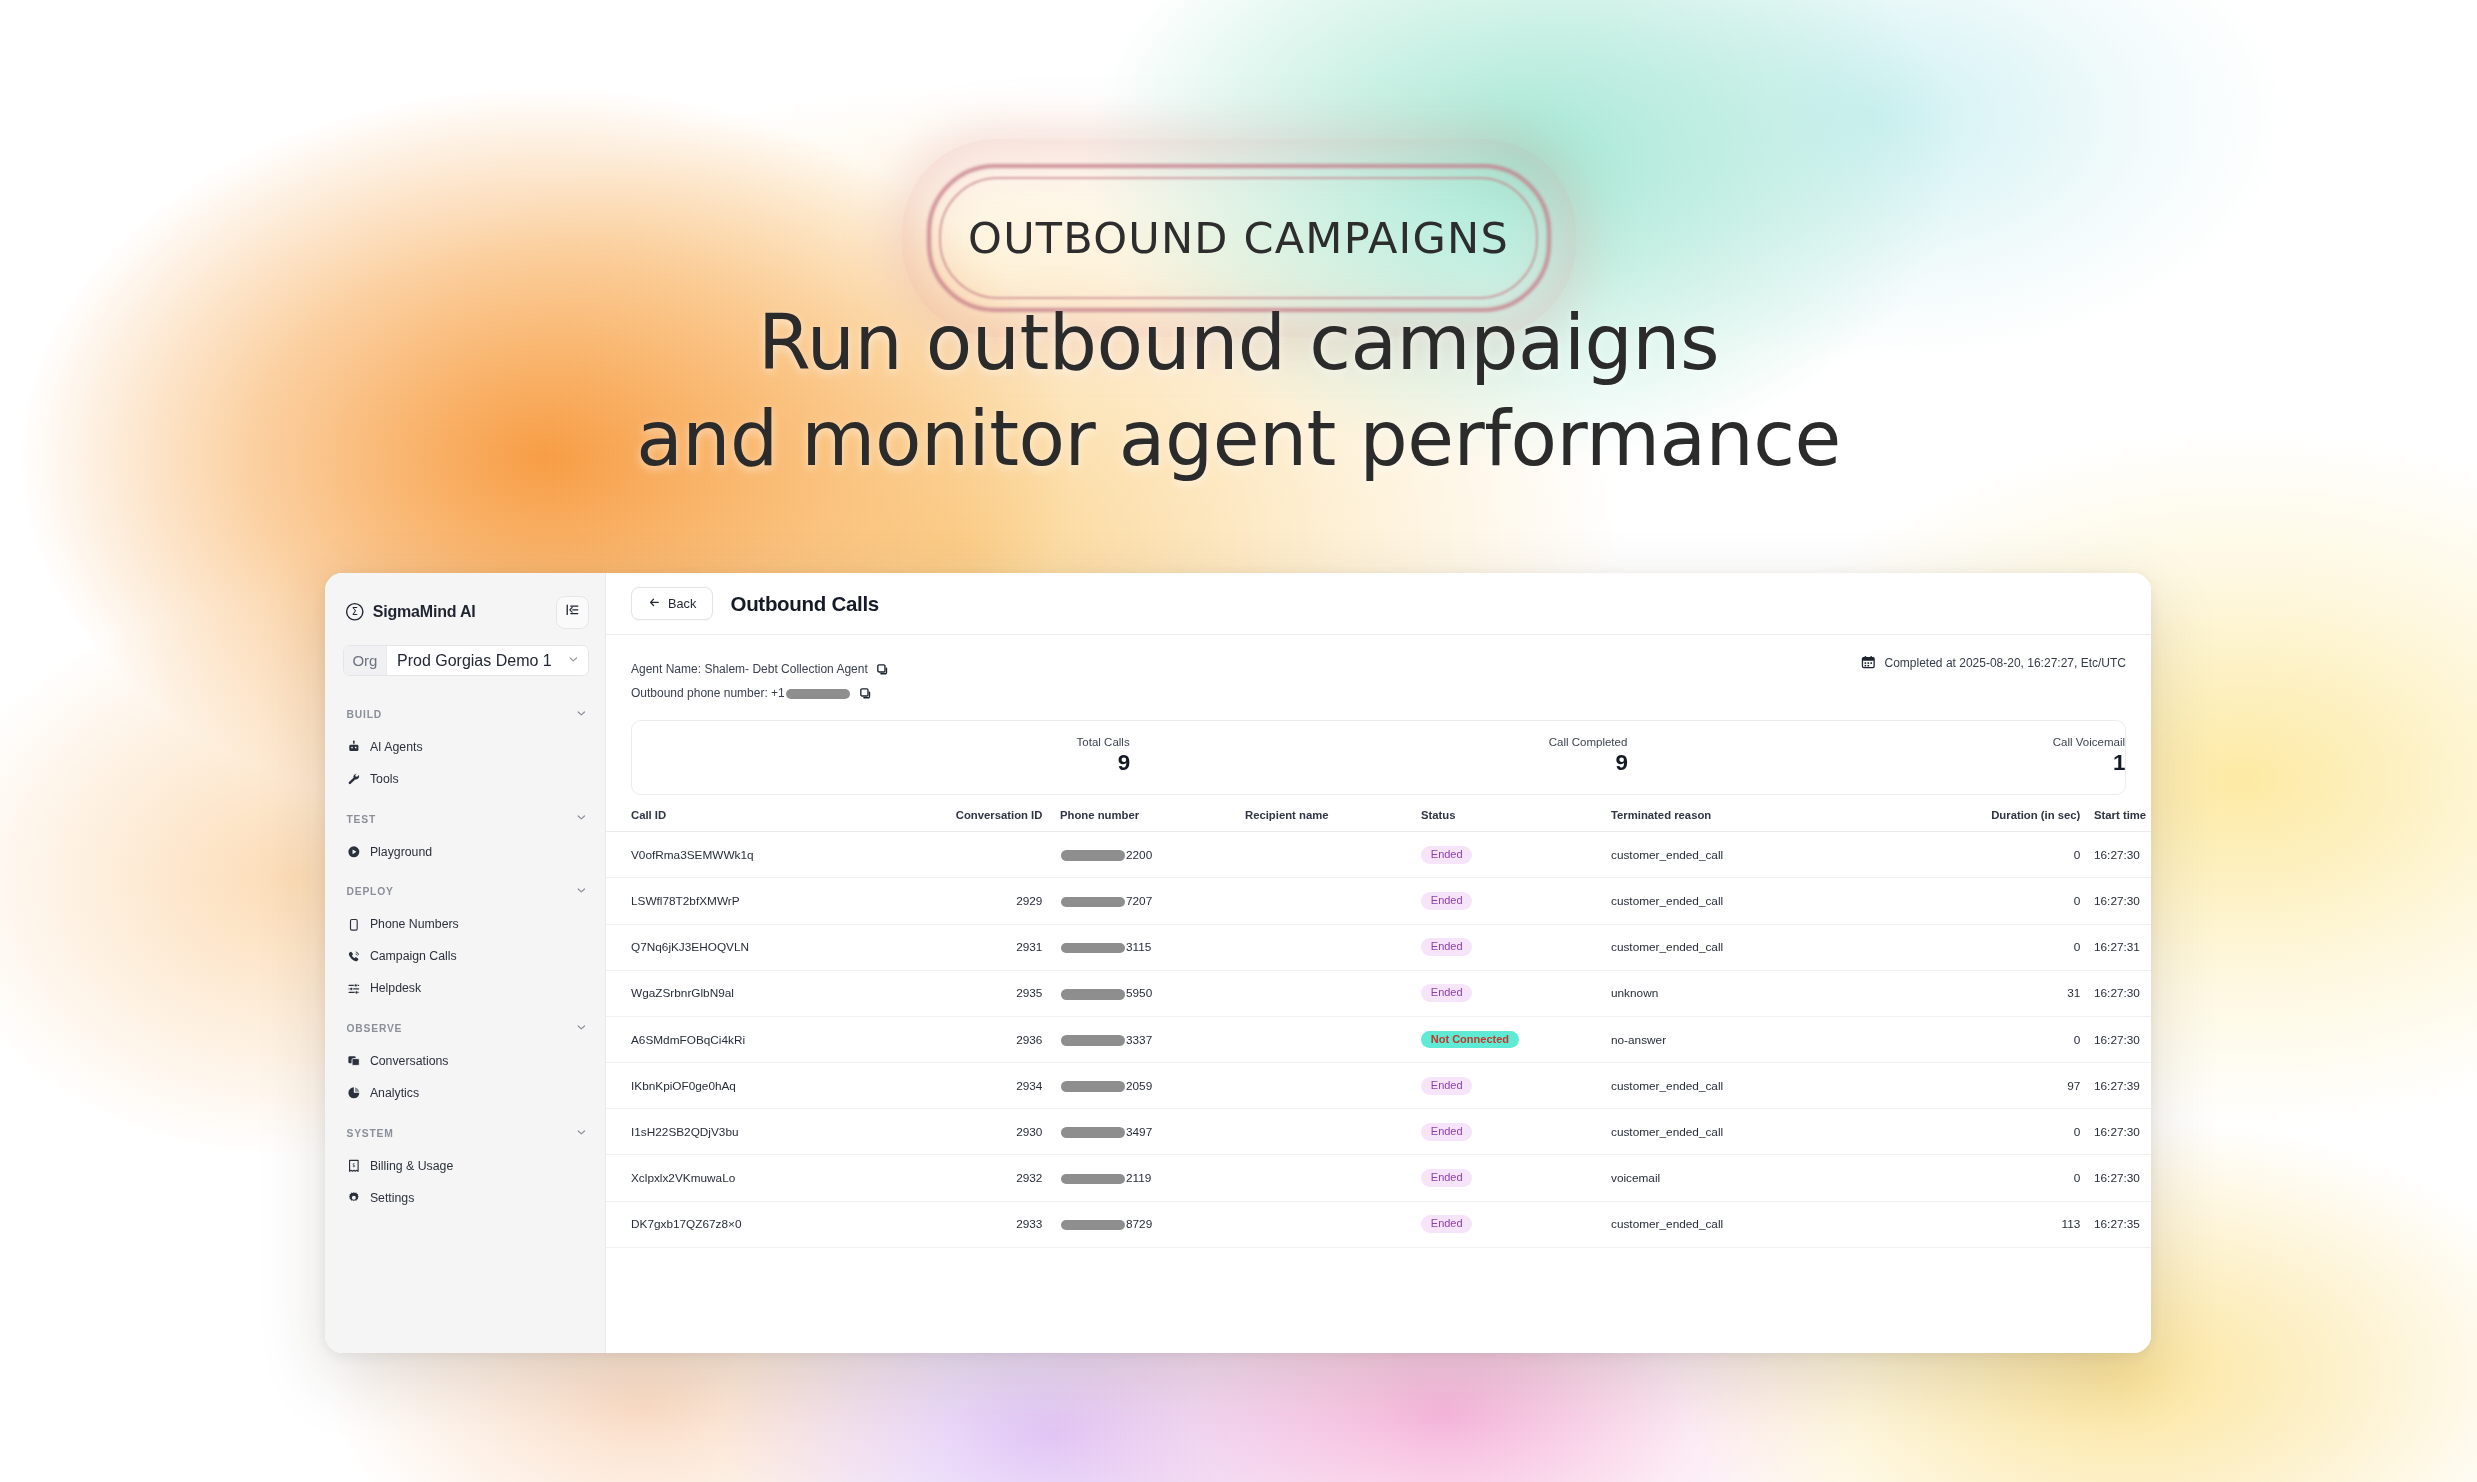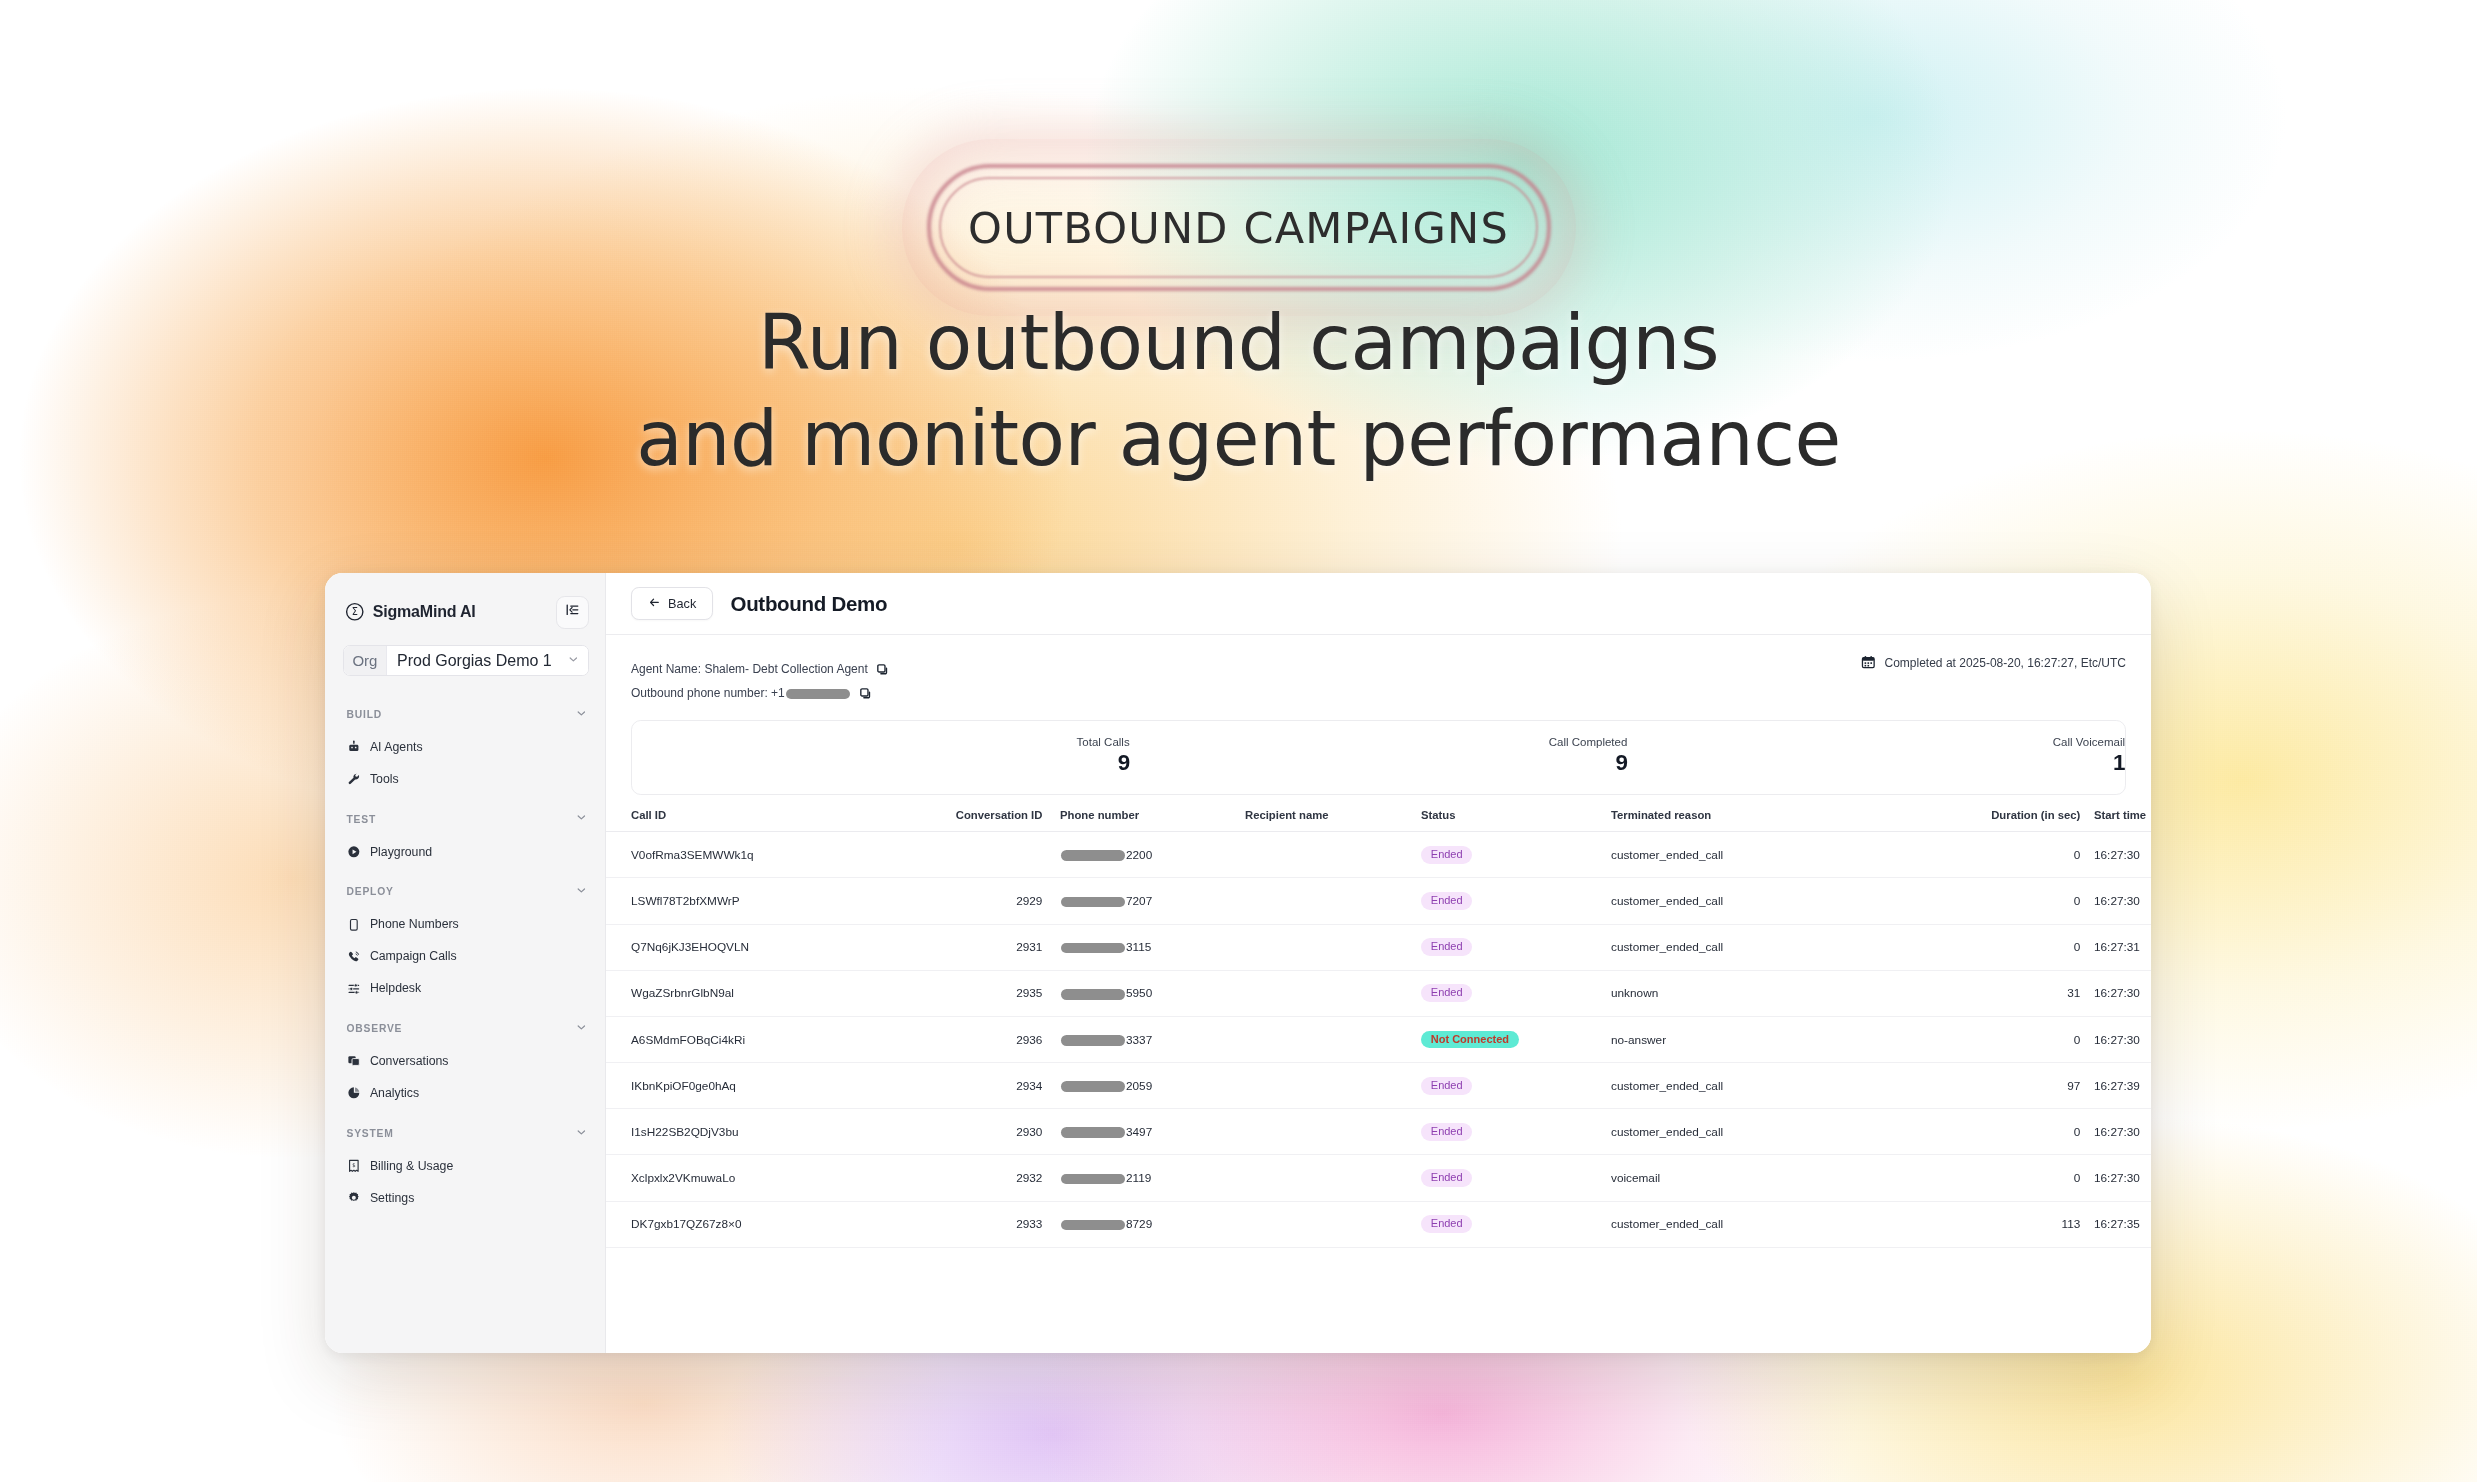--- a/index.html
+++ b/index.html
@@ -36,21 +36,21 @@
     mix-blend-mode: overlay;
     pointer-events: none;
   }
 
   
   #hero { position: absolute; left:0; top:0; width:2477px; }
 
   .pill-wrap {
     position: absolute; left: 50%; top: 164px;
     transform: translateX(-50%);
-    width: 624px; height: 127px;
+    width: 624px; height: 148px;
     display:flex; align-items:center; justify-content:center;
   }
   .pill-outer {
     position: absolute; inset: 0;
     border: 4.9px solid rgba(196,124,136,0.80);
     border-radius: 68px;
     filter: blur(1.6px);
   }
   .pill-inner {
     position: absolute; left:12.7px; top:12.7px; right:12.7px; bottom:12.7px;
@@ -447,21 +447,21 @@
 
     <div class="topbar">
       <div class="back-btn">
         <span>
           <svg viewBox="0 0 16 16" width="12.7" height="12.7">
             <path d="M13 8 H3.5 M7 4 L3.2 8 L7 12" fill="none" stroke="#1f2430" stroke-width="1.6" stroke-linecap="round" stroke-linejoin="round"></path>
           </svg>
         </span>
         <span>Back</span>
       </div>
-      <div class="page-title">Outbound Demo</div>
+      <div class="page-title">Outbound Calls</div>
     </div>
 
     <div class="campaign-block">
 
 
       <div class="completed-at">
         <span>
           <svg viewBox="0 0 18 18" width="14.6" height="14.6">
             <rect x="1.8" y="3.2" width="14.4" height="12.4" rx="1.6" fill="none" stroke="#1c2430" stroke-width="1.6"></rect>
             <rect x="1.8" y="3.2" width="14.4" height="4" rx="1.6" fill="#1c2430"></rect>

